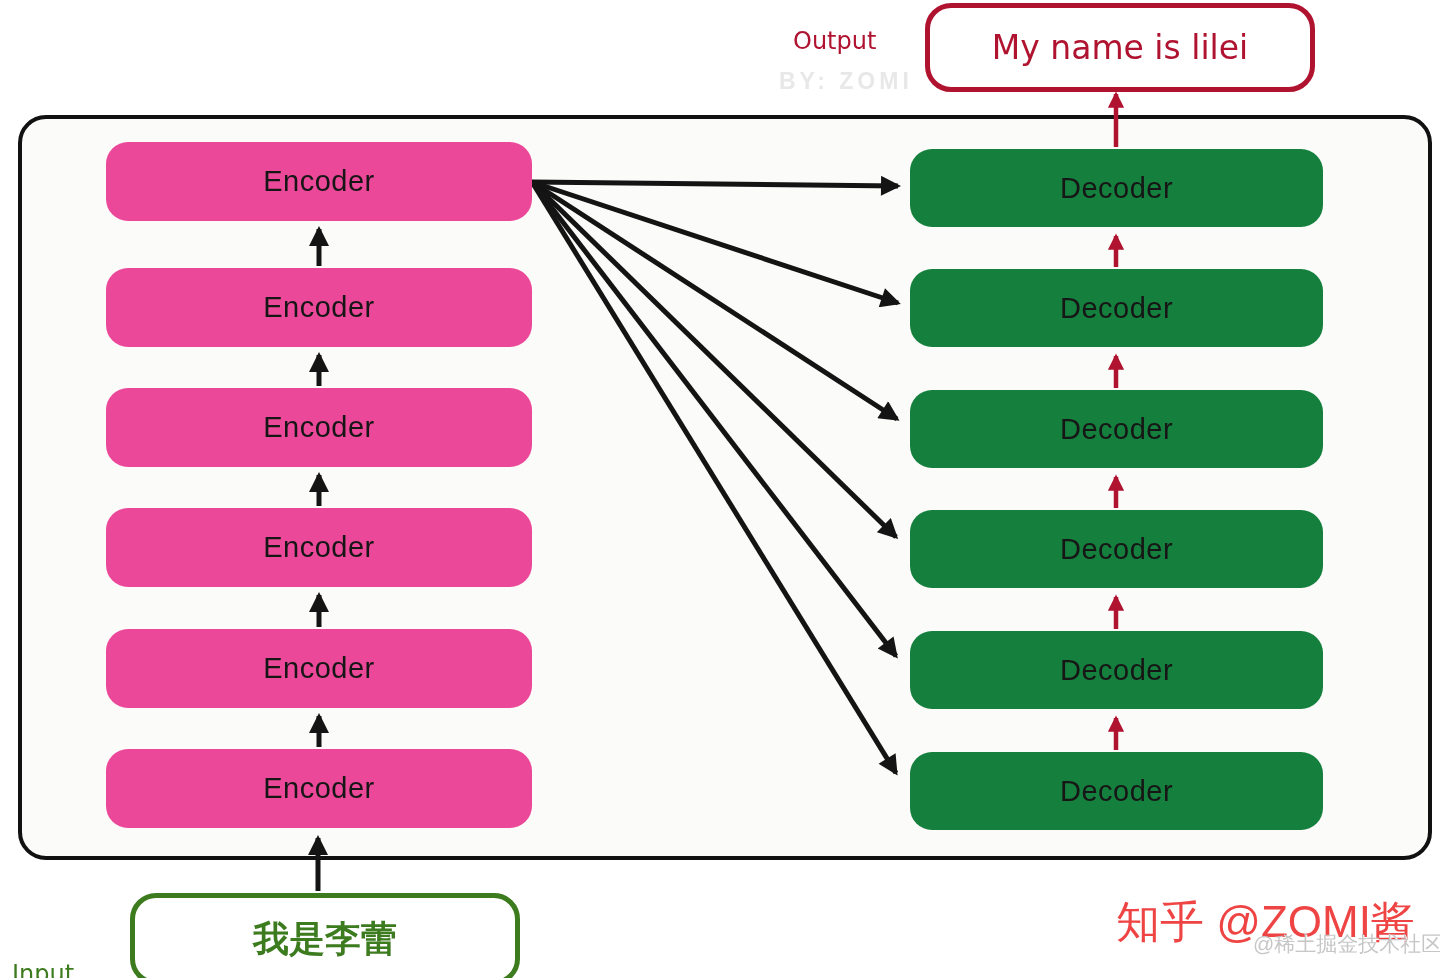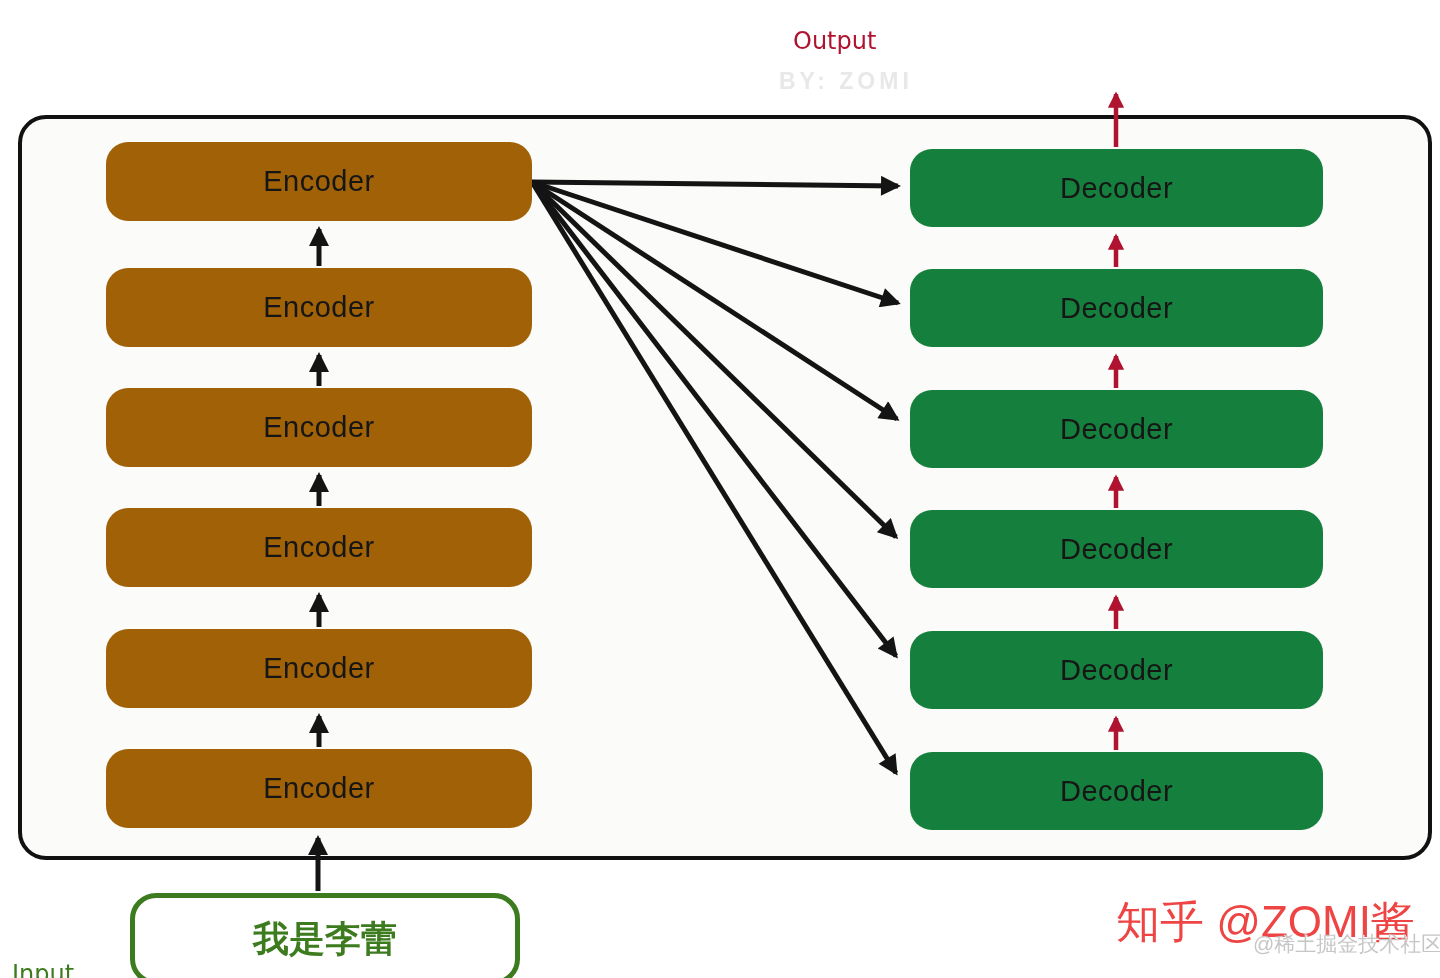--- a/index.html
+++ b/index.html
@@ -11,21 +11,21 @@
   .frame{
     position:absolute;left:18px;top:115px;width:1406px;height:737px;
     background:#fbfbf9;border:4px solid #111111;border-radius:28px;
   }
   .arrows{position:absolute;left:0;top:0;width:1440px;height:978px;}
   .box{
     position:absolute;width:426px;height:79px;border-radius:22px;
     display:flex;align-items:center;justify-content:center;
     font-size:29px;color:#161616;letter-spacing:0.5px;
   }
-  .encoder{left:106px;background:#a16207;}
+  .encoder{left:106px;background:#ec4899;}
   .decoder{left:910px;width:413px;height:78px;background:#15803d;}
   .io-box{
     position:absolute;background:#ffffff;border-radius:26px;
     display:flex;align-items:center;justify-content:center;
   }
   .output-box{
     left:925px;top:3px;width:380px;height:79px;border:5px solid #b01330;
     color:#b01330;font-size:33px;font-family:"DejaVu Sans",sans-serif;
   }
   .input-box{
@@ -103,20 +103,23 @@
   <div class="box encoder" style="top:749px">Encoder</div>
 
   <div class="box decoder" style="top:149px">Decoder</div>
   <div class="box decoder" style="top:269px">Decoder</div>
   <div class="box decoder" style="top:390px">Decoder</div>
   <div class="box decoder" style="top:510px">Decoder</div>
   <div class="box decoder" style="top:631px">Decoder</div>
   <div class="box decoder" style="top:752px">Decoder</div>
 
   <div class="side-label output-label">Output</div>
+  <div class="io-box output-box">
+    <span>My name is lilei</span>
+  </div>
 
   <div class="side-label input-label">Input</div>
   <div class="io-box input-box">
     <span>我是李蕾</span>
   </div>
 
   <div class="wm-byline">BY: ZOMI</div>
   <div class="wm-zhihu">知乎 @ZOMI酱</div>
   <div class="wm-juejin">@稀土掘金技术社区</div>
 

